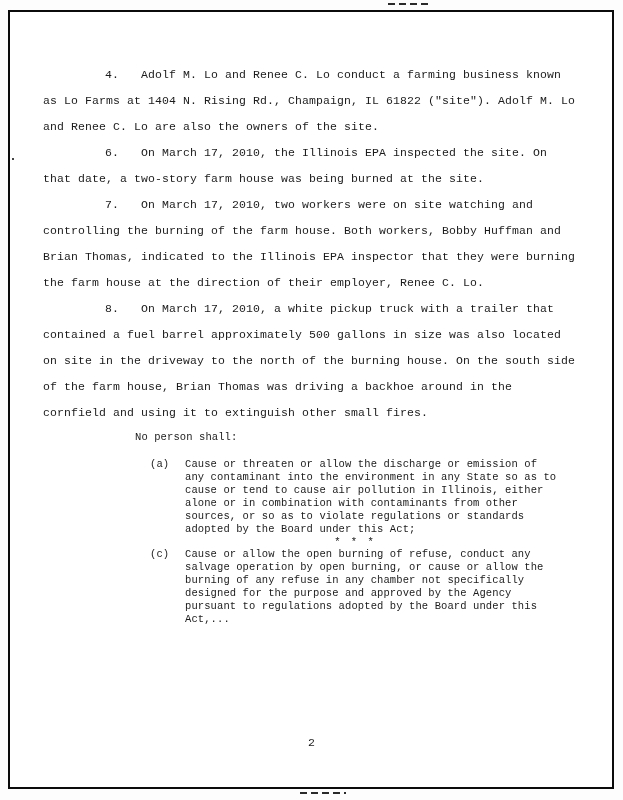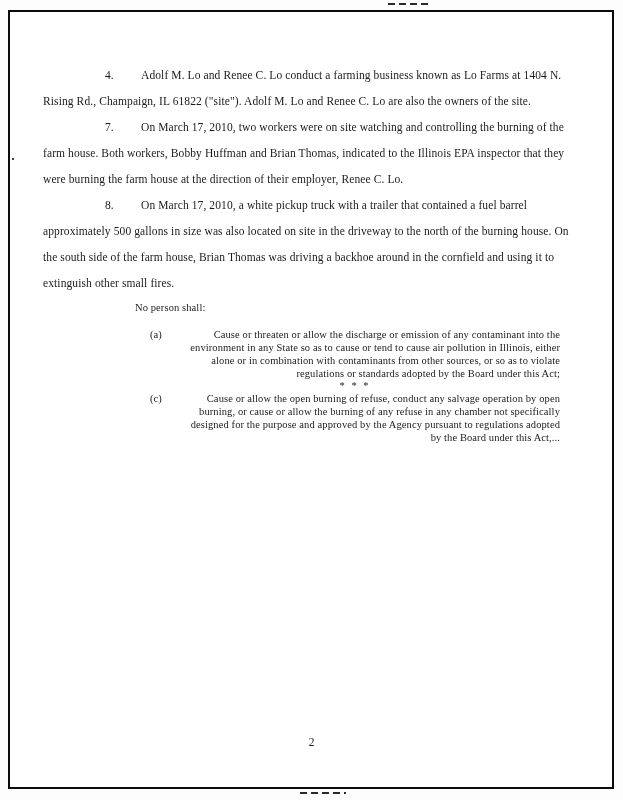--- a/index.html
+++ b/index.html
@@ -3,21 +3,21 @@
 <meta charset="utf-8">
 <style>
   * { box-sizing: border-box; }
   html, body { margin: 0; padding: 0; background: #ffffff; }
   .scan {
     position: relative;
     width: 623px;
     height: 800px;
     margin: 0 auto;
     background: #fdfdfd;
-    font-family: Liberation Serif, serif;
+    font-family: Liberation Mono, monospace;
     color: #1b1b1b;
     overflow: hidden;
   }
   .page-border {
     position: absolute;
     left: 8px; top: 10px; right: 9px; bottom: 11px;
     border: 2px solid #0b0b0b;
     background: #ffffff;
   }
   .artifact {
@@ -63,21 +63,20 @@
     width: 410px;
     font-size: 10.5px;
     line-height: 13px;
     letter-spacing: 0.1px;
   }
   .sub-label {
     flex: 0 0 35px;
   }
   .sub-text {
     flex: 1;
-    text-align: right;
   }
   .separator {
     margin: 1px 0 1px 107px;
     width: 410px;
     text-align: center;
     font-size: 10.5px;
     line-height: 10px;
     letter-spacing: 2px;
   }
   .page-number {
@@ -94,20 +93,21 @@
 <div class="scan">
   <div class="artifact artifact-top"></div>
   <div class="page-border"></div>
   <div class="speck"></div>
 
   <div class="content">
 
     <p class="para"><span class="para-num">4.</span><span>Adolf M. Lo and Renee C. Lo conduct a farming business known as Lo Farms at 1404 N. Rising Rd., Champaign, IL 61822 ("site"). Adolf M. Lo and Renee C. Lo are also the owners of the site.</span></p>
 
 
+    <p class="para"><span class="para-num">6.</span><span>On March 17, 2010, the Illinois EPA inspected the site. On that date, a two-story farm house was being burned at the site.</span></p>
 
     <p class="para"><span class="para-num">7.</span><span>On March 17, 2010, two workers were on site watching and controlling the burning of the farm house. Both workers, Bobby Huffman and Brian Thomas, indicated to the Illinois EPA inspector that they were burning the farm house at the direction of their employer, Renee C. Lo.</span></p>
 
     <p class="para"><span class="para-num">8.</span><span>On March 17, 2010, a white pickup truck with a trailer that contained a fuel barrel approximately 500 gallons in size was also located on site in the driveway to the north of the burning house. On the south side of the farm house, Brian Thomas was driving a backhoe around in the cornfield and using it to extinguish other small fires.</span></p>
 
 
     <div class="quote-intro">No person shall:</div>
 
     <div class="subsection">
       <span class="sub-label">(a)</span>

